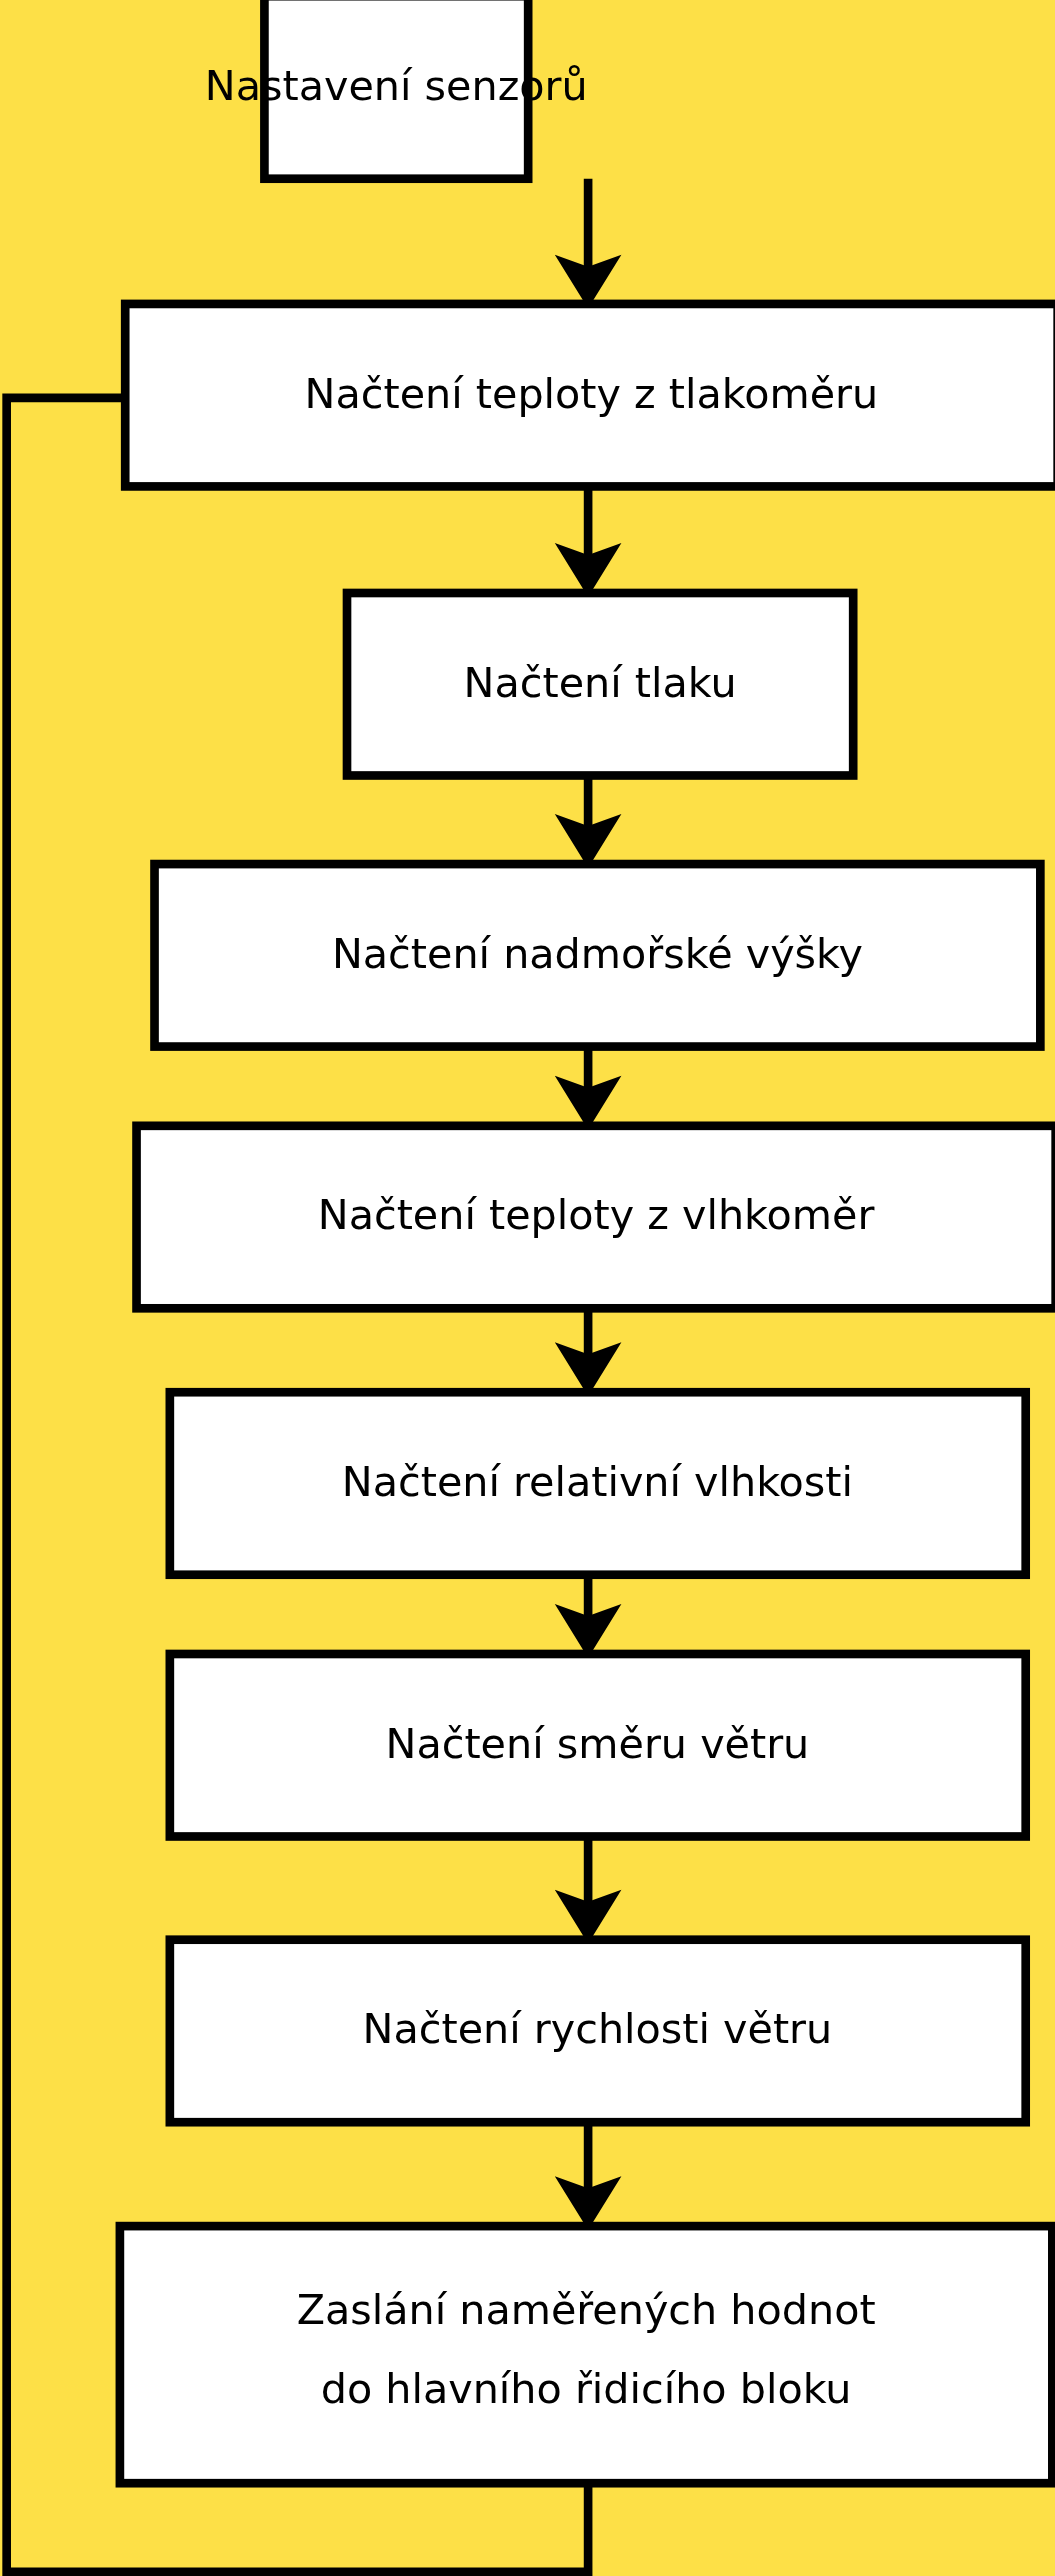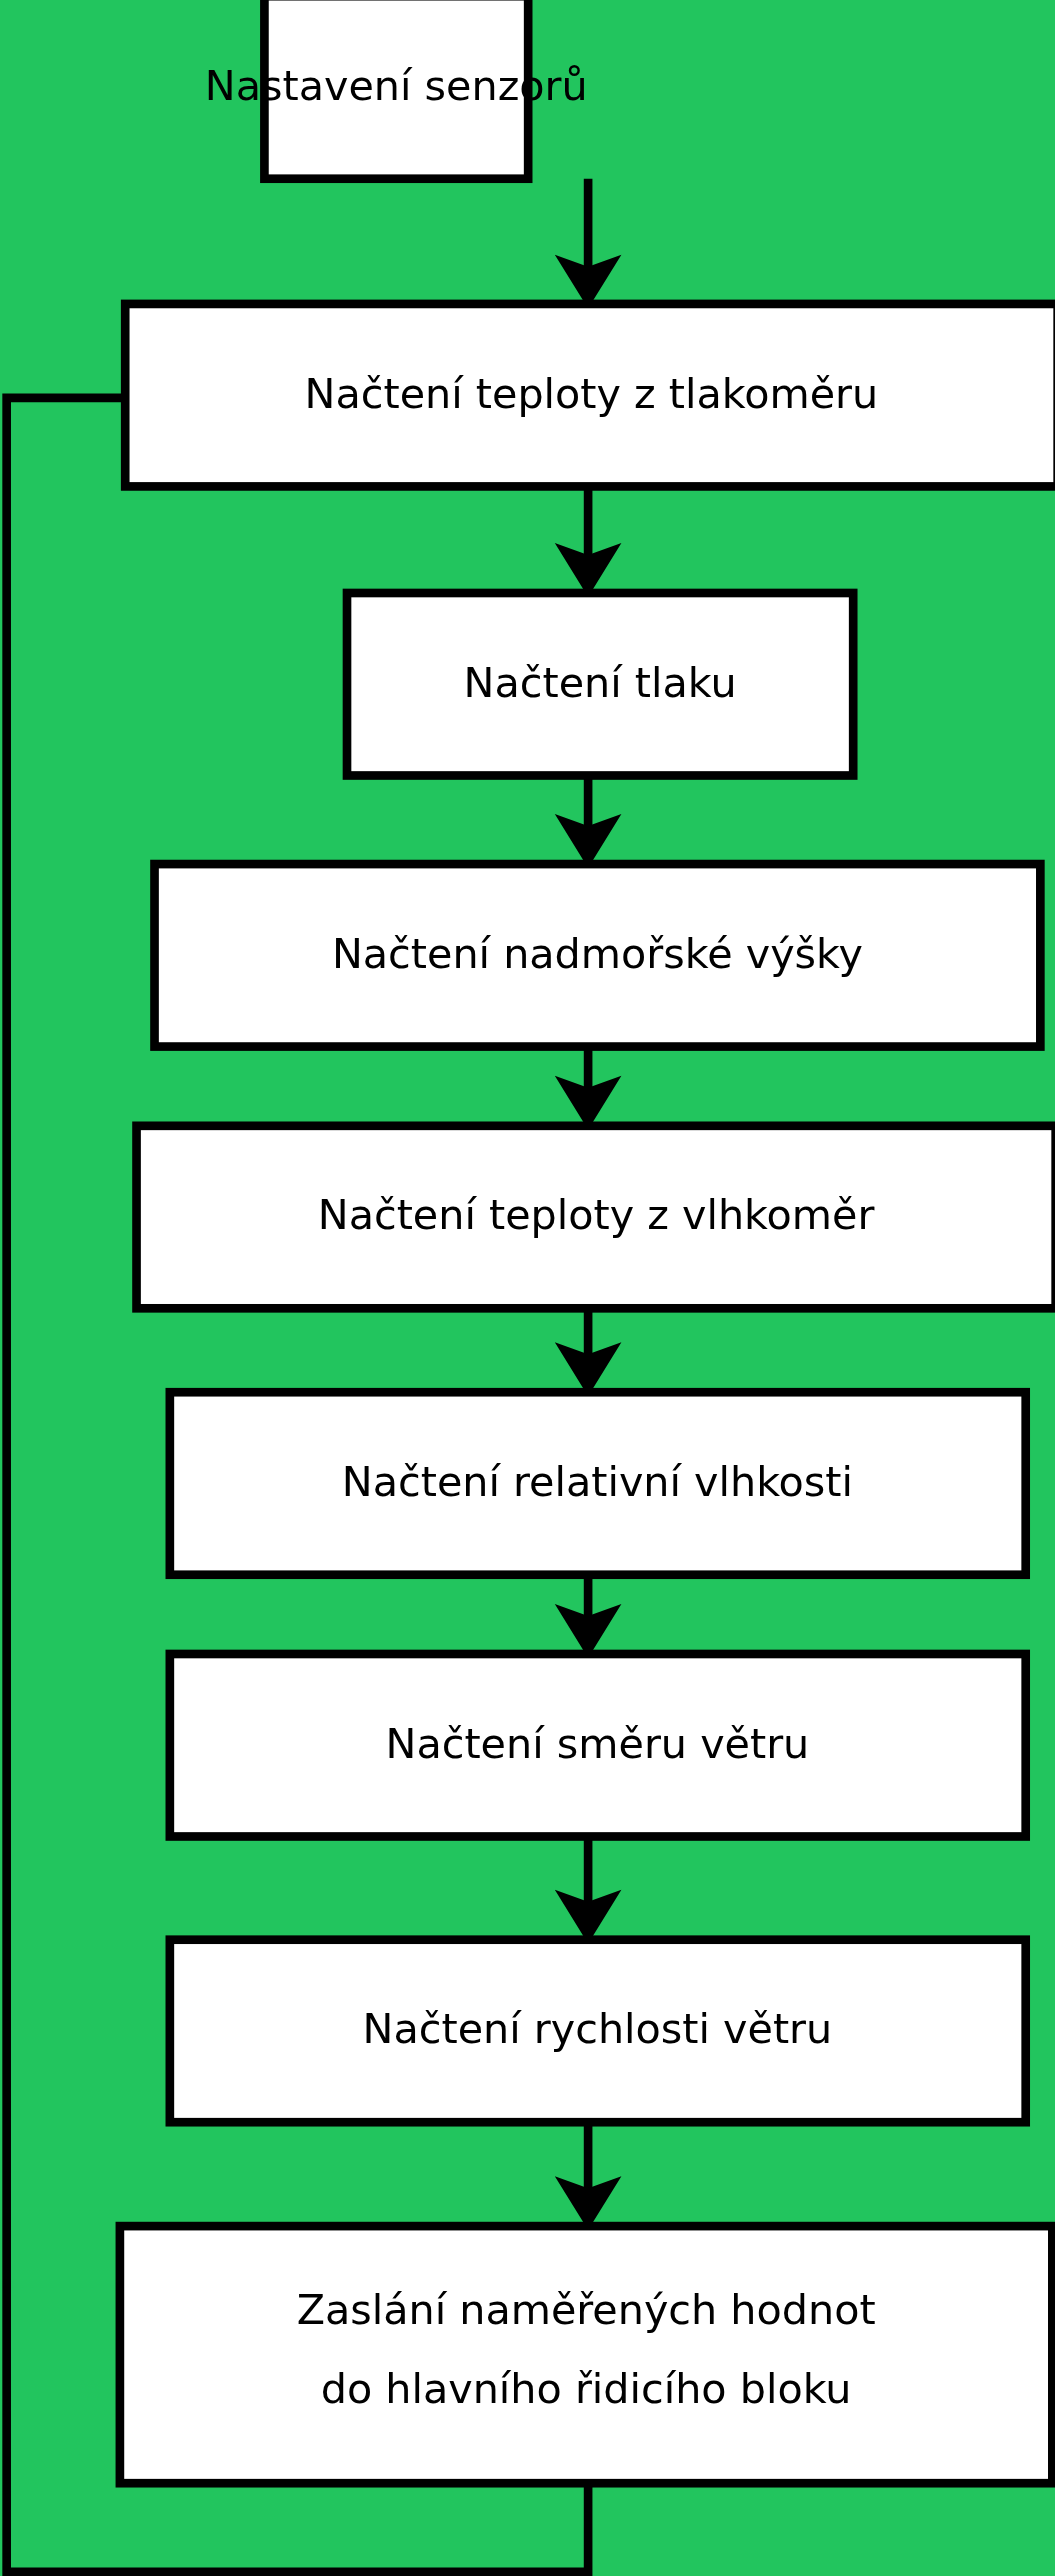--- a/index.html
+++ b/index.html
@@ -11,21 +11,21 @@
   body {
     width: 1055px;
     height: 2576px;
     overflow: hidden;
     font-family: "DejaVu Sans", sans-serif;
   }
   #flow-root {
     position: relative;
     width: 1055px;
     height: 2576px;
-    background: #22c55e;
+    background: #fde047;
   }
   #flow-svg {
     position: absolute;
     top: 0;
     left: 0;
     width: 1055px;
     height: 2576px;
     display: block;
   }
   .node-rect {

